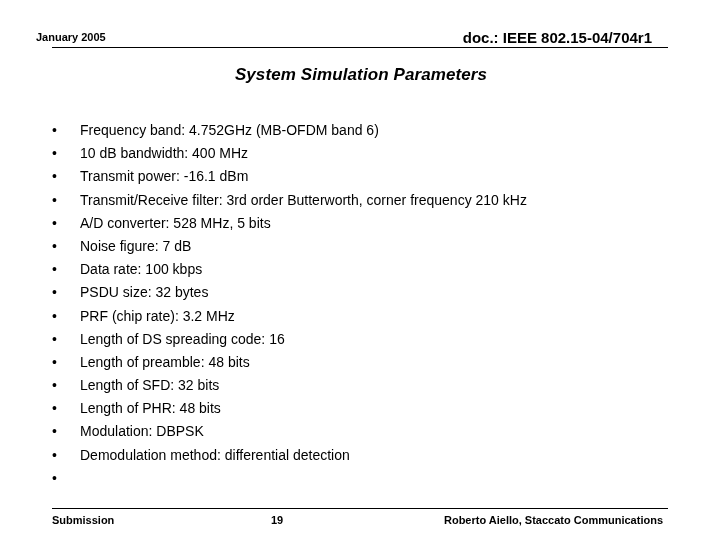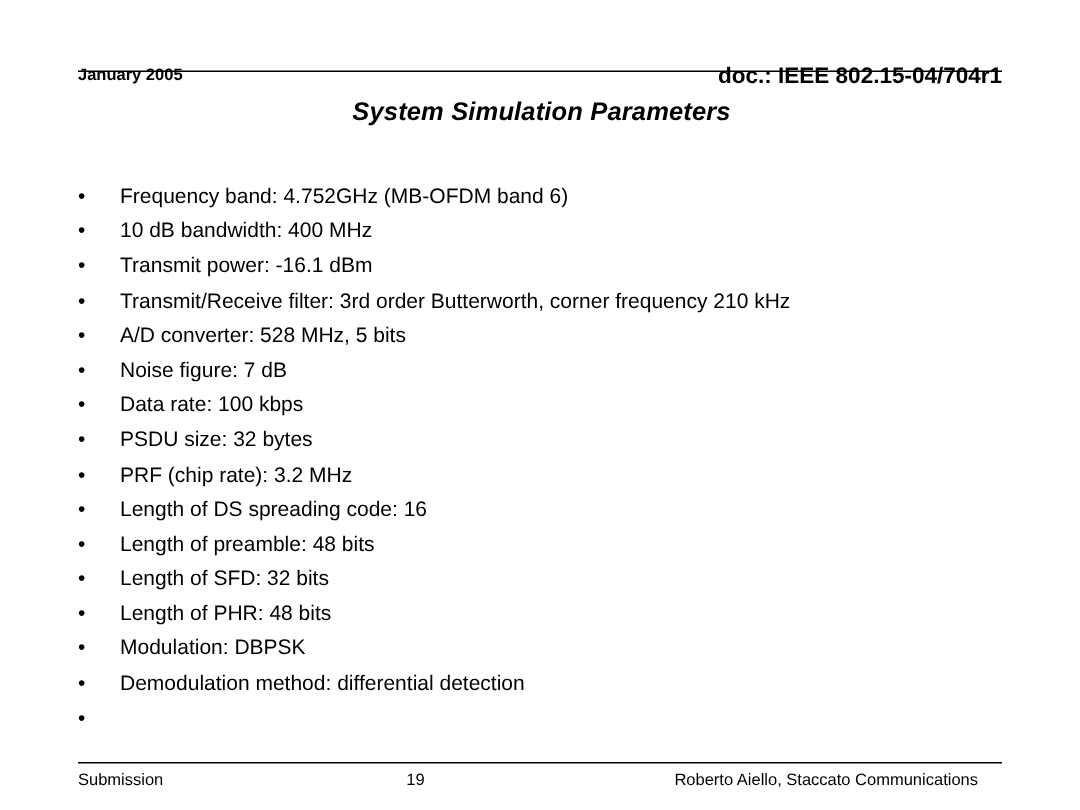--- a/index.html
+++ b/index.html
@@ -22,25 +22,24 @@
     position: absolute;
     left: 0; top: 0;
     width: 720px;
     height: 540px;
     background: #ffffff;
   }
 
   
   .header {
     position: absolute;
-    left: 52px;
+    left: 36px;
     top: 31px;
     width: 616px;
     height: 18px;
-    margin-top: 13px;
   }
   .header-date {
     position: absolute;
     left: 0;
     top: 0;
     font-size: 11px;
     font-weight: bold;
     line-height: 13px;
     white-space: nowrap;
   }
@@ -118,38 +117,39 @@
     border-top: 1.6px solid #000000;
   }
   .footer {
     position: absolute;
     left: 52px;
     top: 513px;
     width: 616px;
     height: 16px;
     font-size: 11px;
     line-height: 14px;
+    font-weight: bold;
   }
   .footer-left {
     position: absolute;
     left: 0;
     top: 0;
     white-space: nowrap;
   }
   .footer-page {
     position: absolute;
     left: 0;
     top: 0;
     width: 450px;
     text-align: center;
     white-space: nowrap;
   }
   .footer-right {
     position: absolute;
-    right: 16px;
+    right: 5px;
     top: 0;
     white-space: nowrap;
   }
 </style>
 </head>
 <body>
 
 <div class="slide">
 
   <div class="header">

